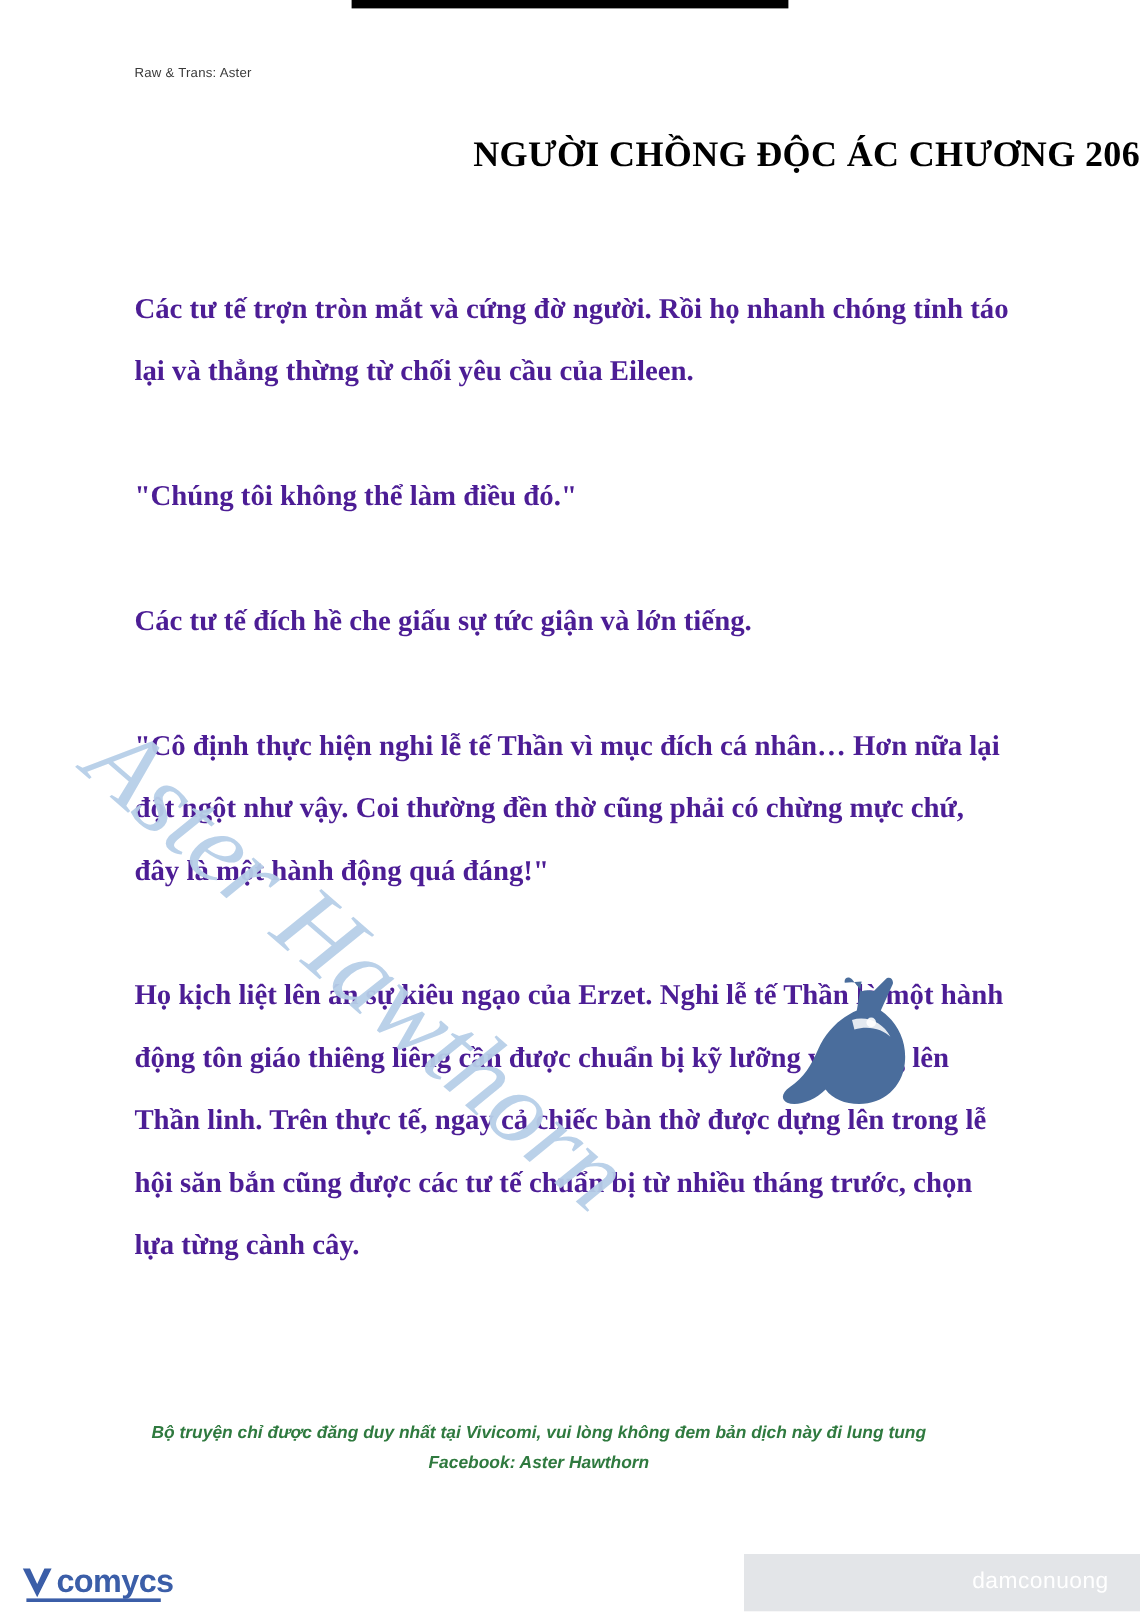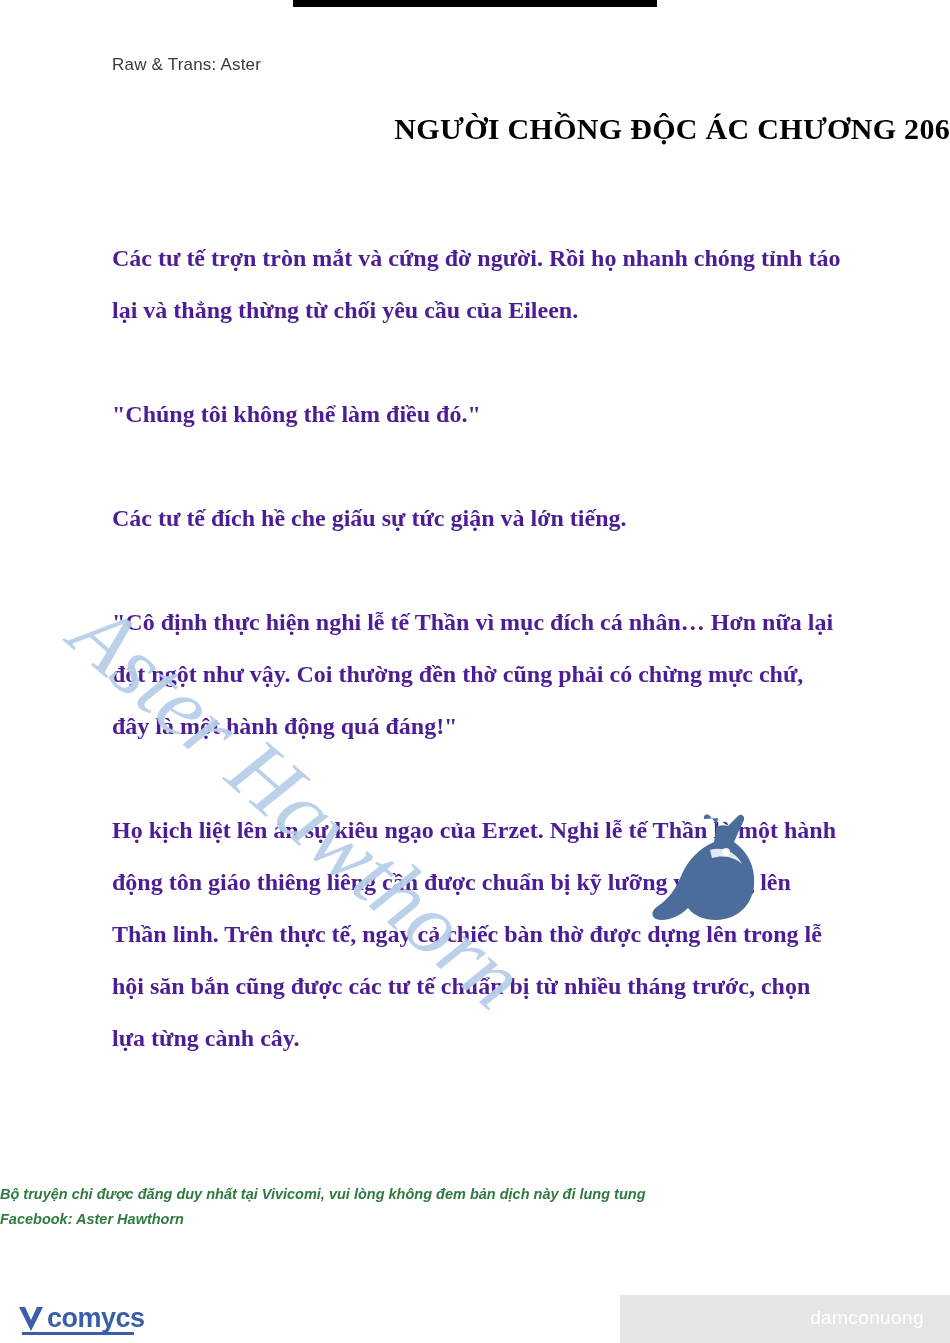--- a/index.html
+++ b/index.html
@@ -31,21 +31,21 @@
     left: 0;
     width: 950px;
     height: 1343px;
   }
 
   .credit-line {
     position: absolute;
     top: 55px;
     left: 112px;
     font-family: "Liberation Sans", sans-serif;
-    font-size: 17px;
+    font-size: 11px;
     color: #3a3a3a;
     letter-spacing: 0.2px;
   }
 
   .chapter-title {
     position: absolute;
     top: 112px;
     left: 0;
     width: 950px;
     text-align: right;
@@ -104,20 +104,21 @@
     width: 118px;
     height: 112px;
     pointer-events: none;
   }
 
   .footer-note {
     position: absolute;
     top: 1182px;
     left: 0;
     width: 898px;
+    text-align: center;
     font-family: "Liberation Sans", sans-serif;
     font-style: italic;
     font-weight: bold;
     font-size: 14.5px;
     color: #2f7a3f;
     line-height: 25px;
   }
   .footer-note div { white-space: pre-wrap; }
 
   

